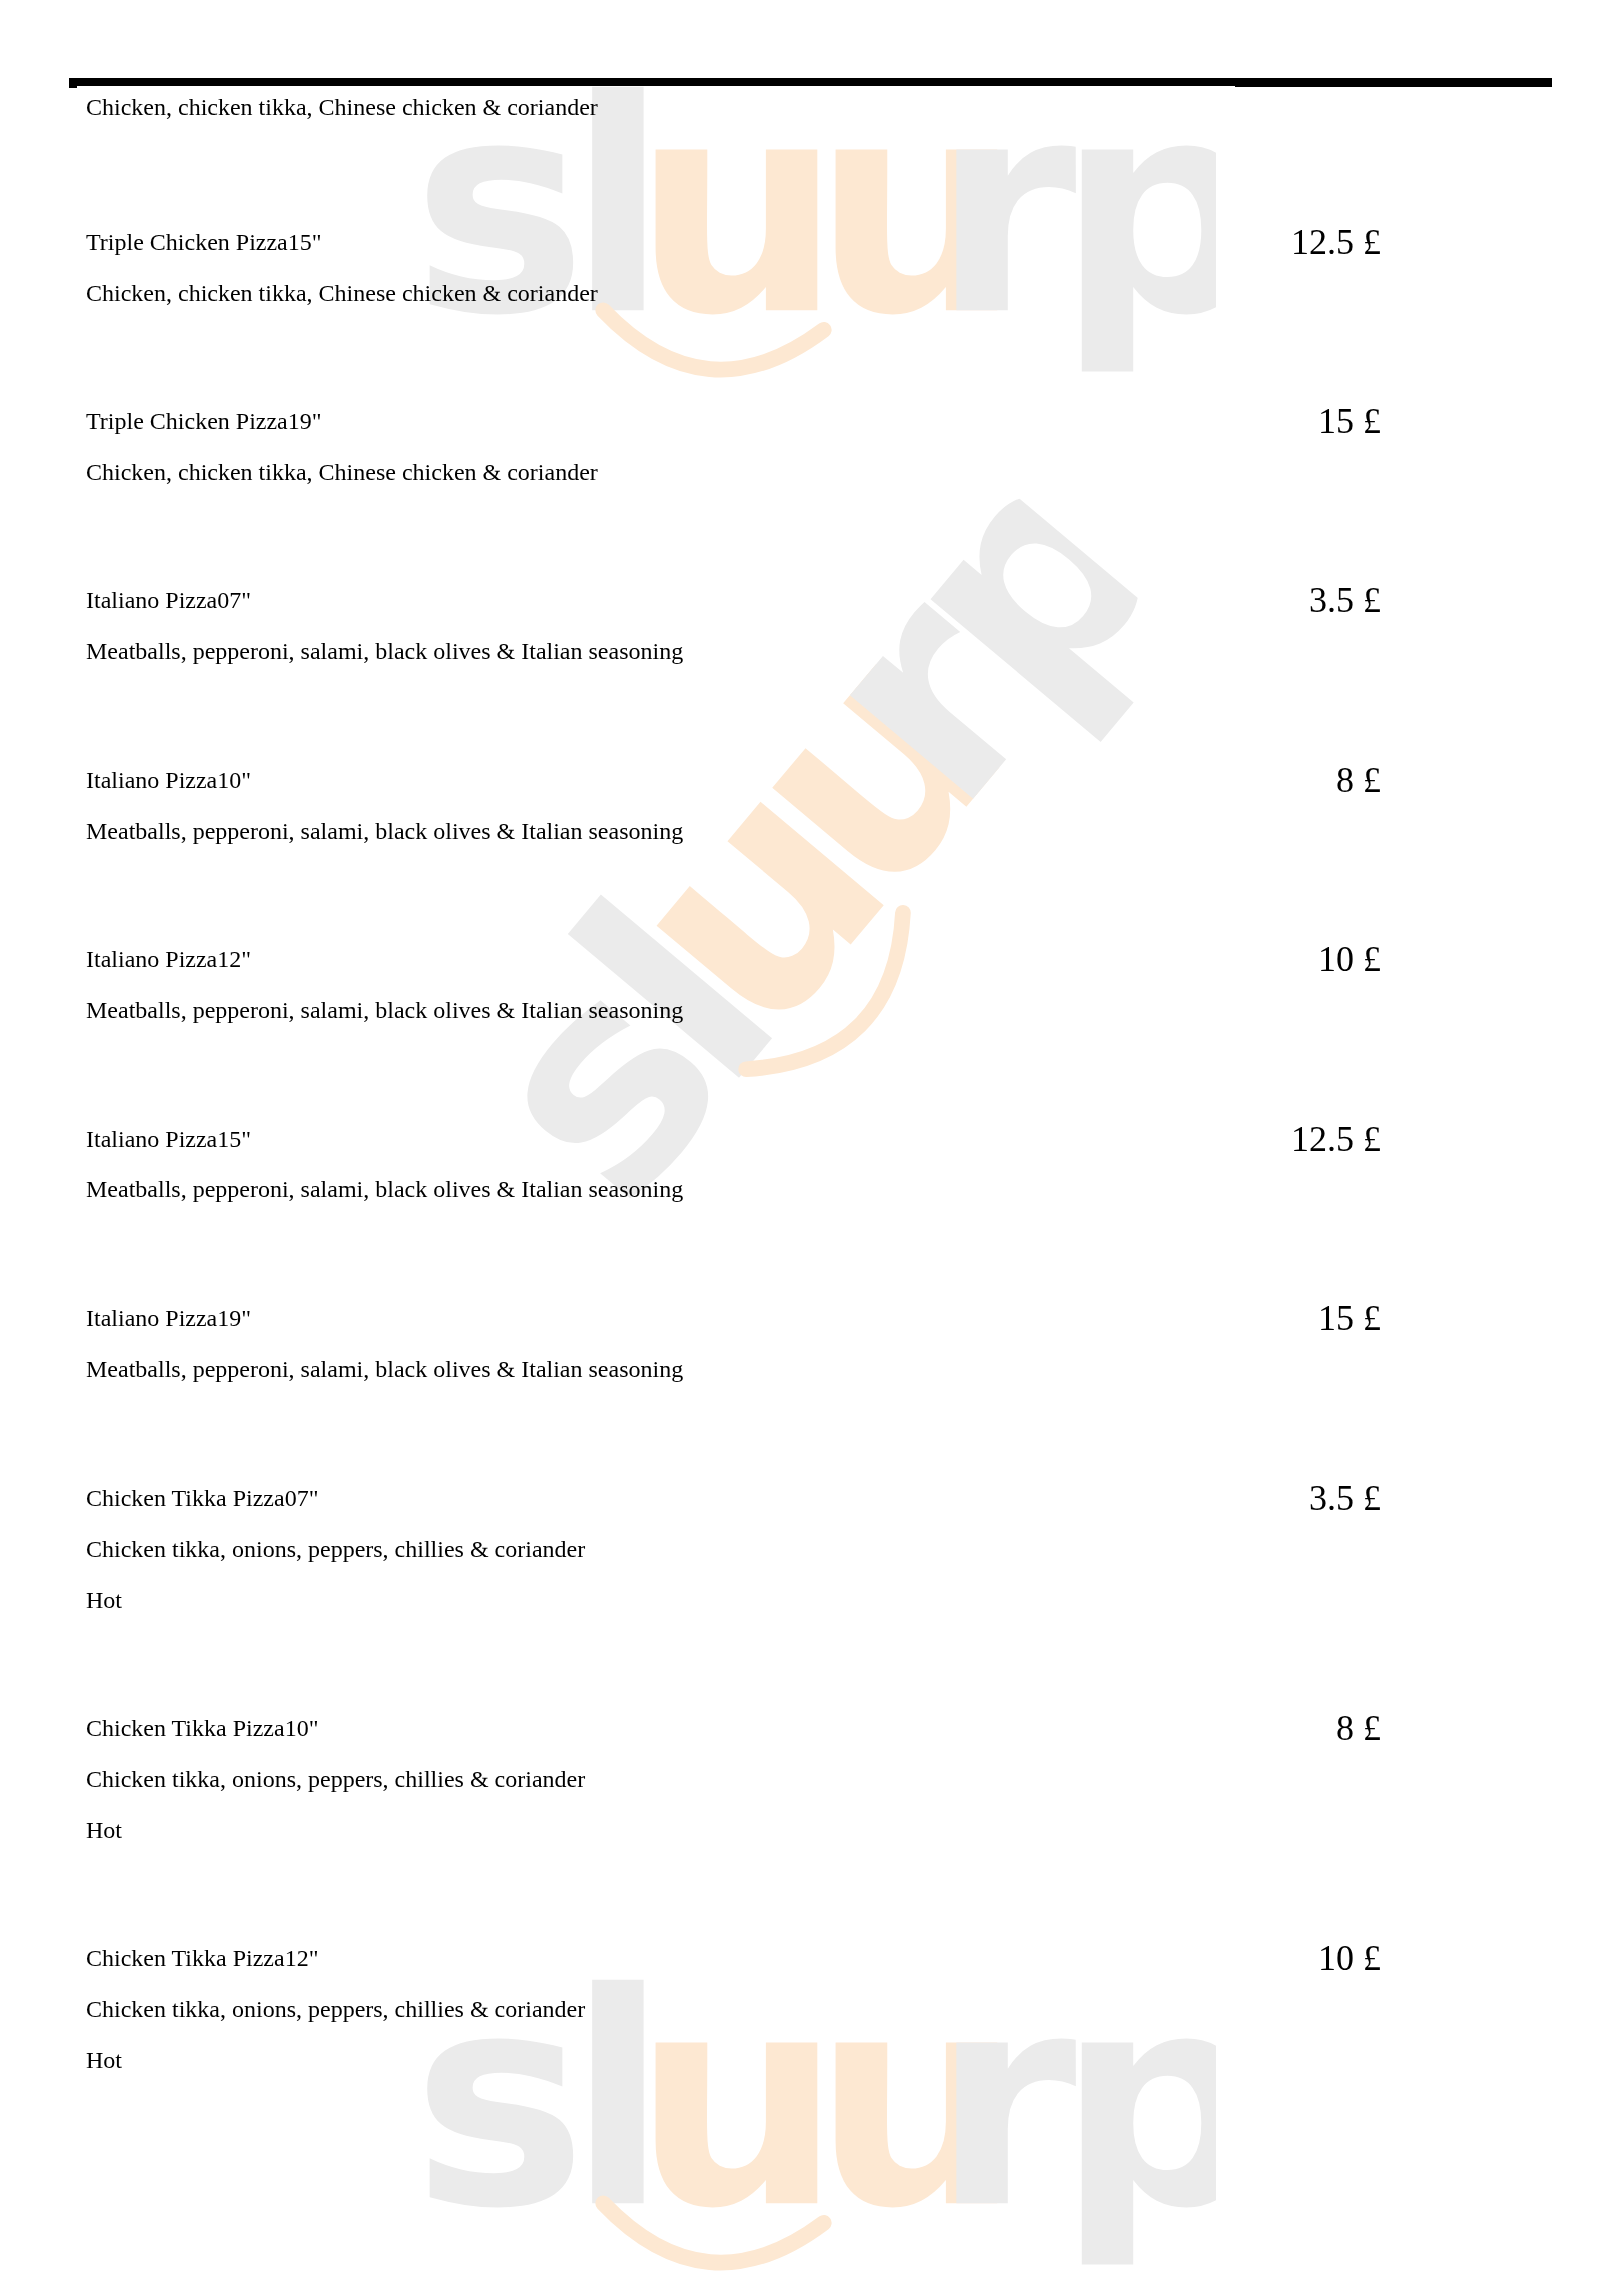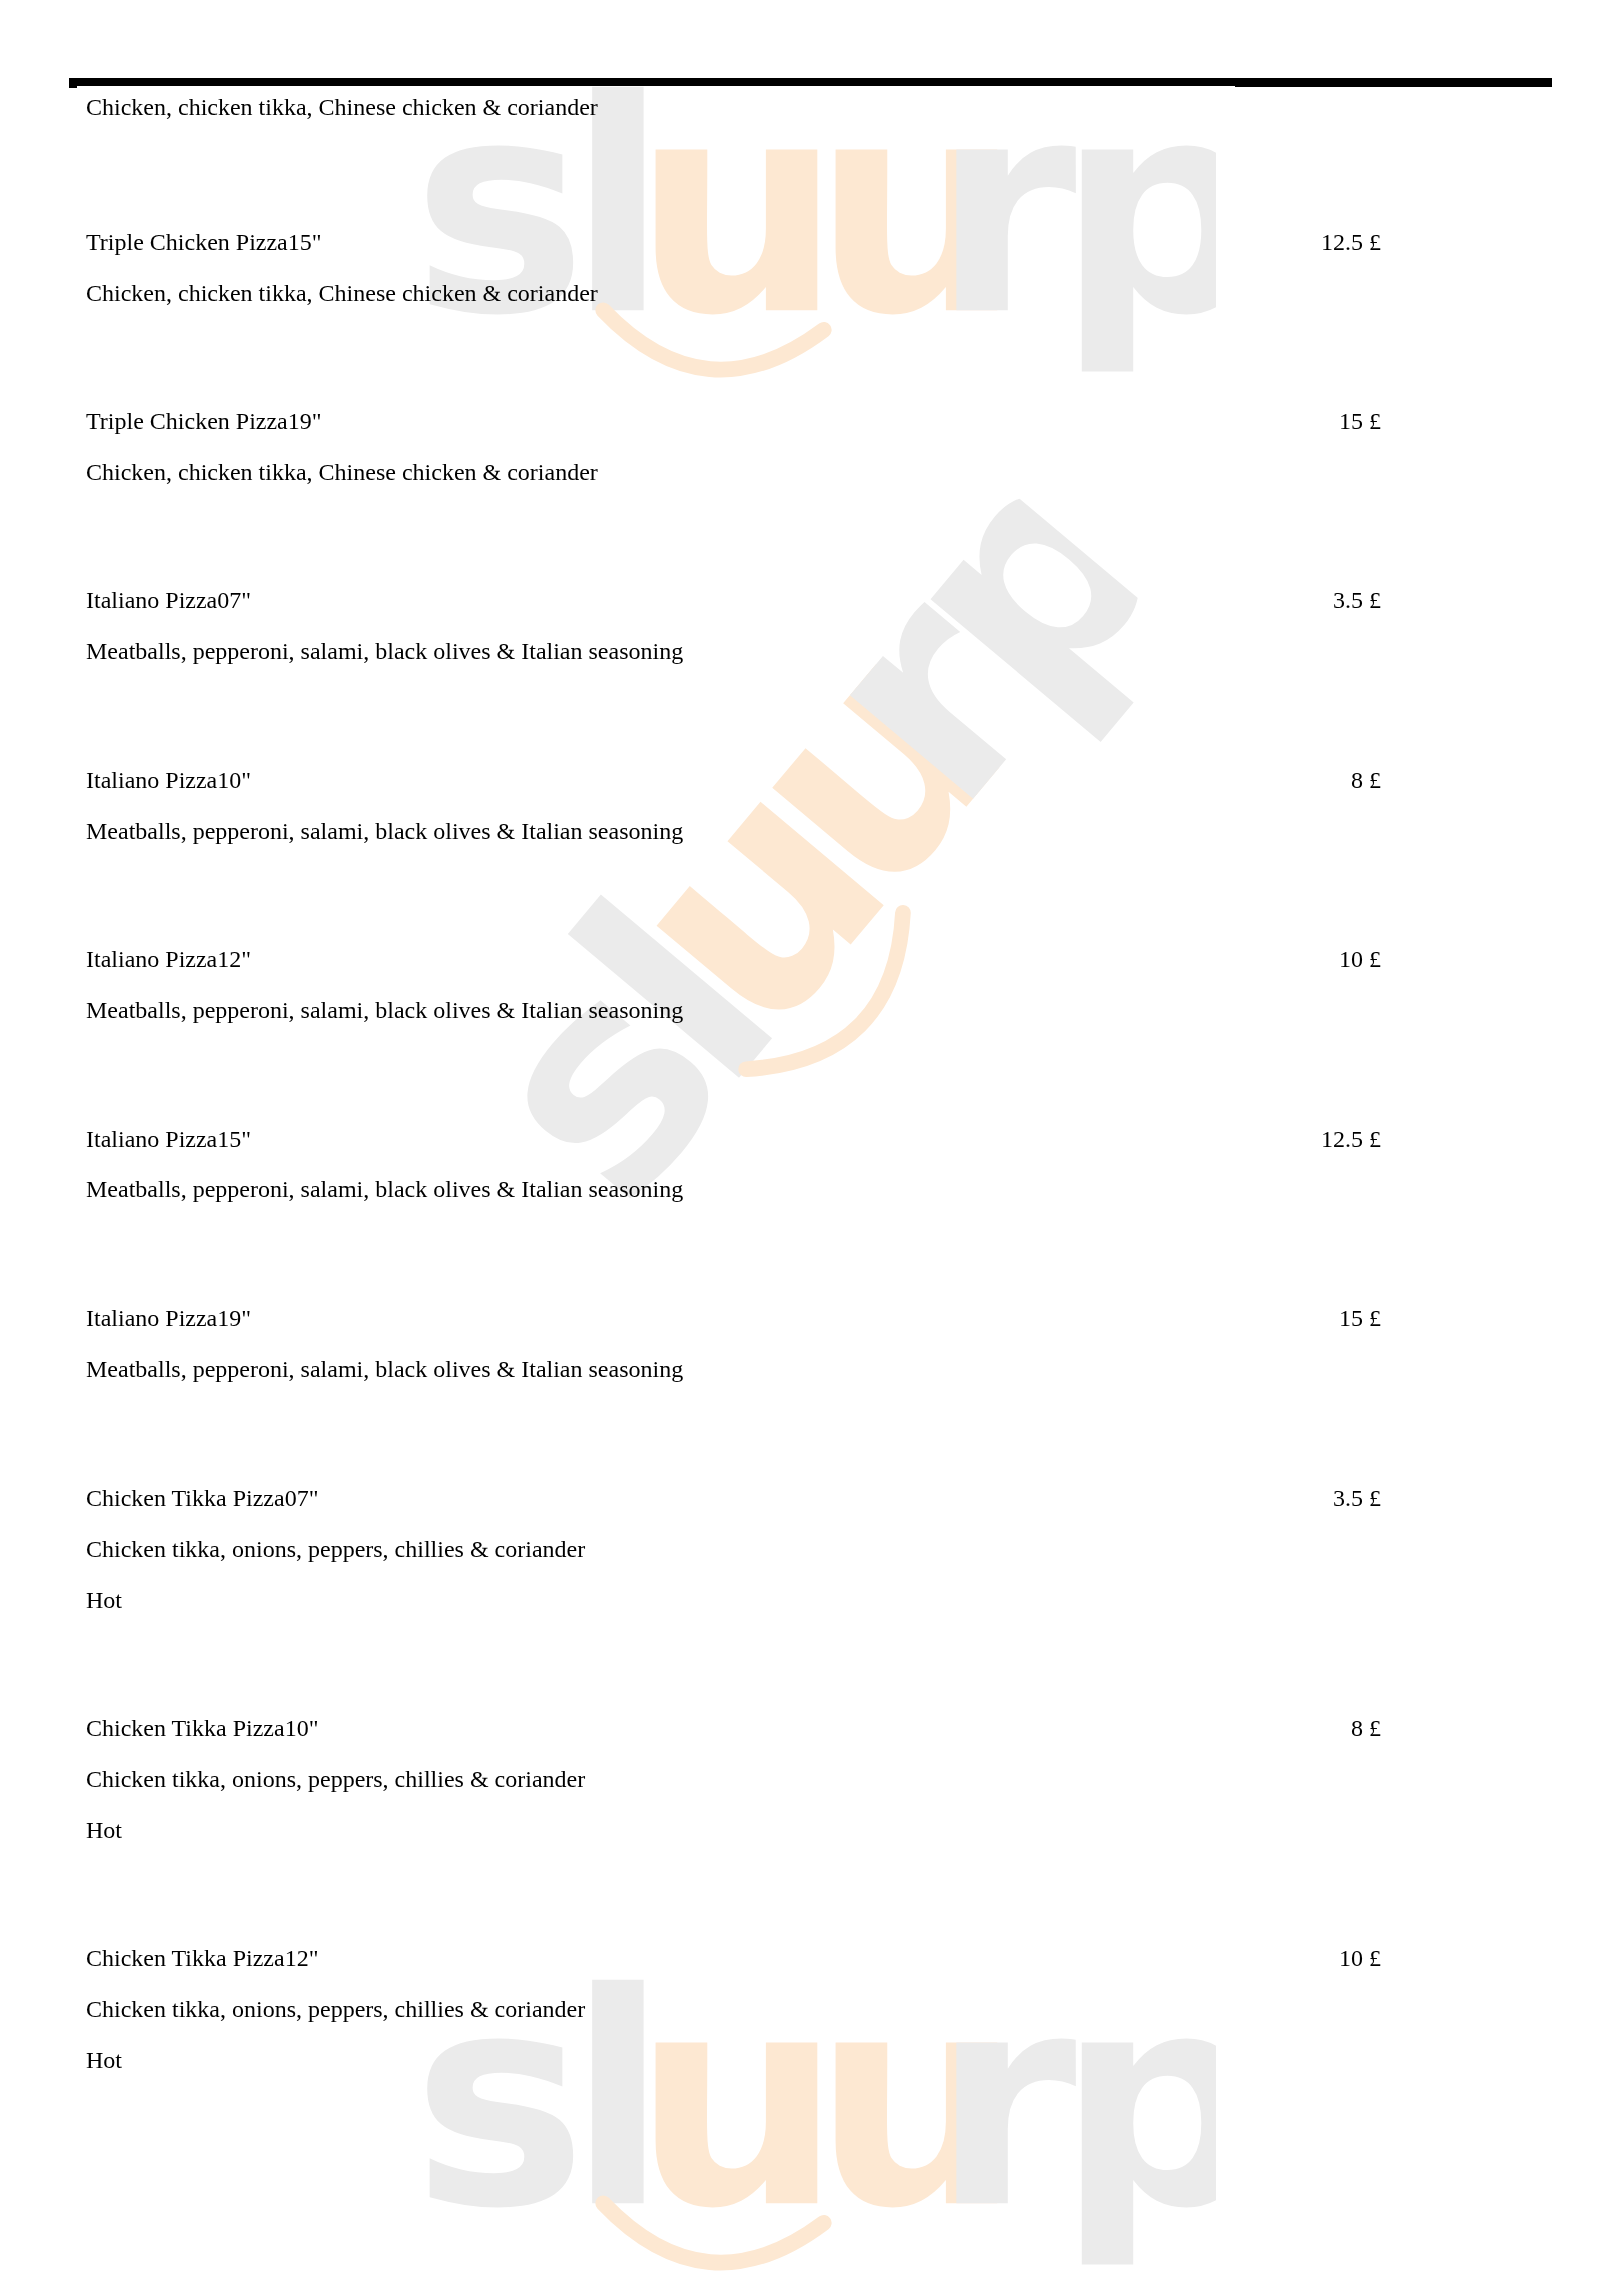--- a/index.html
+++ b/index.html
@@ -68,21 +68,21 @@
       position: absolute;
       left: 86px;
       font-size: 24px;
       line-height: 43px;
       white-space: nowrap;
       z-index: 3;
     }
     .price {
       position: absolute;
       right: 240px; 
-      font-size: 24px;
+      font-size: 36px;
       line-height: 43px;
       white-space: nowrap;
       text-align: right;
       z-index: 3;
     }
   </style>
 </head>
 <body>
 
 <div class="page">

